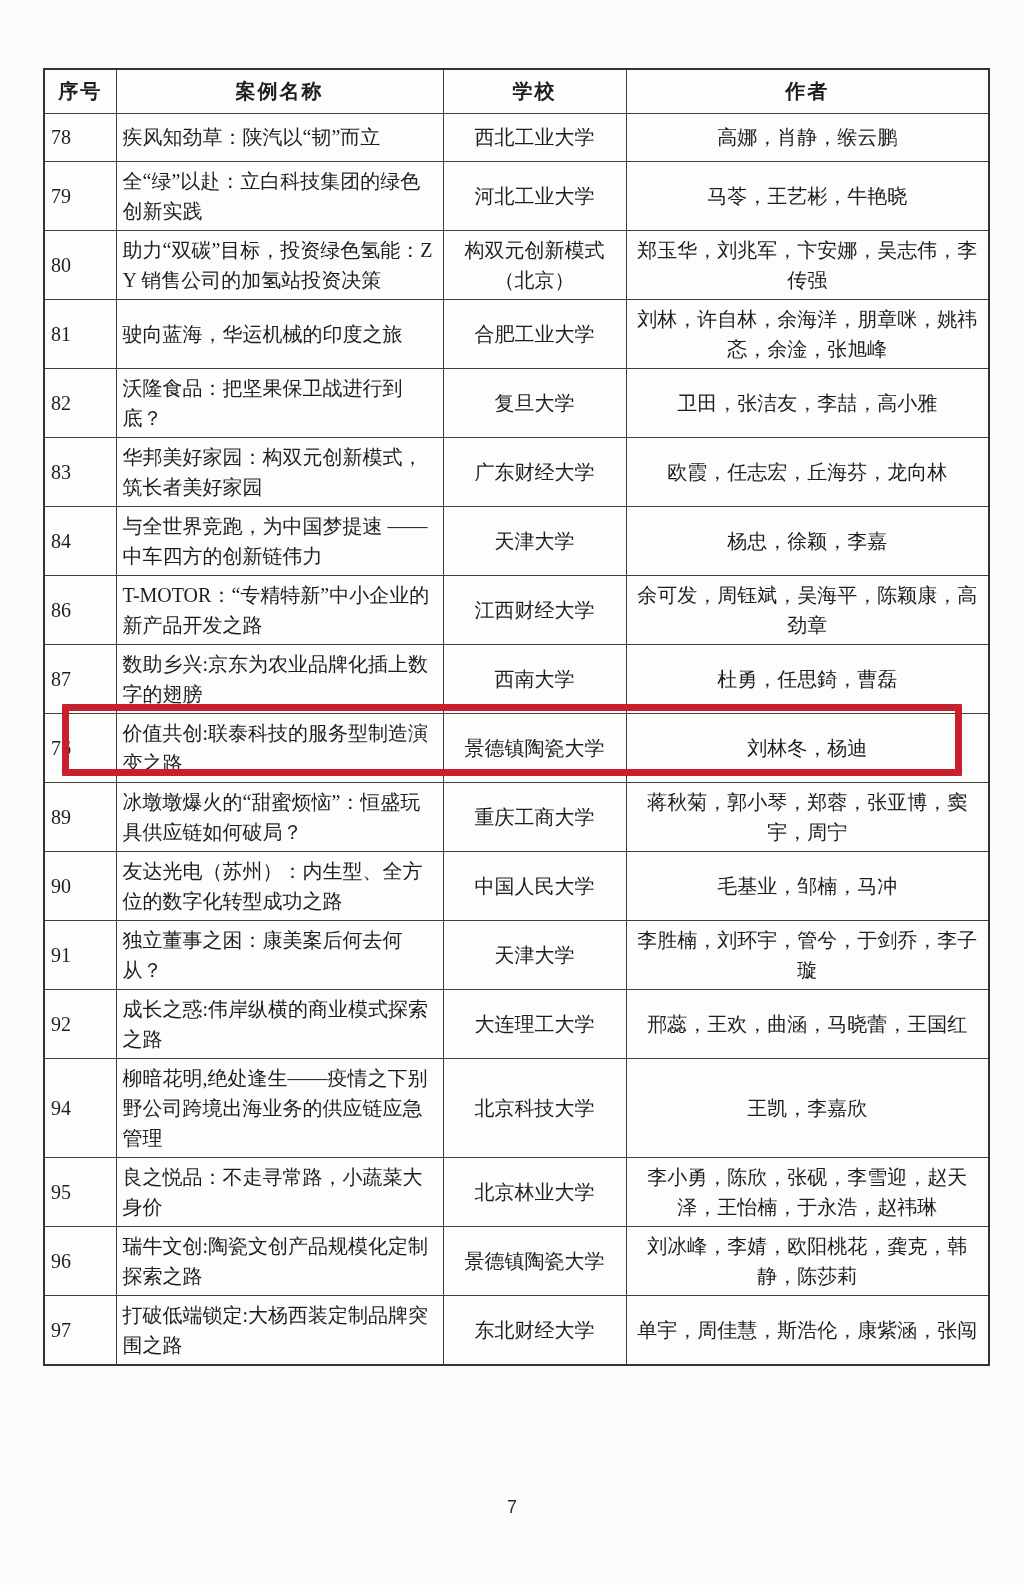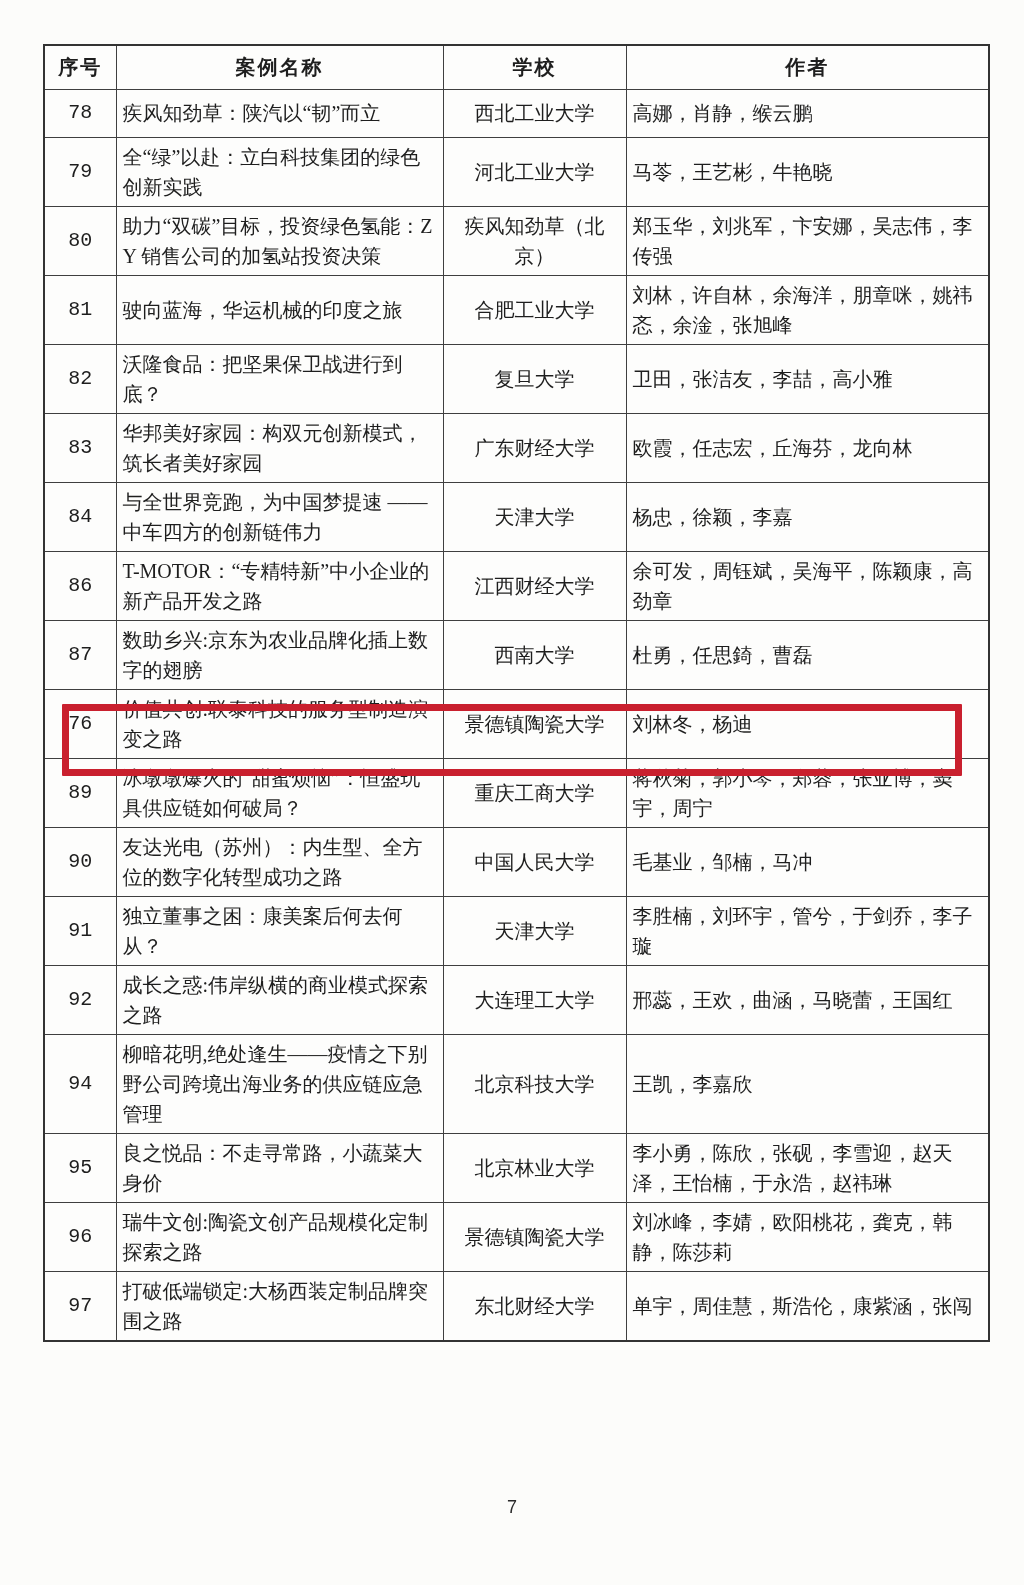--- a/index.html
+++ b/index.html
@@ -12,21 +12,21 @@
     width: 1024px;
     height: 1585px;
     background: #fcfcfa;
     overflow: hidden;
     font-family: "Liberation Serif", "DejaVu Serif", serif;
     color: #1e1e1e;
   }
   table.case-table {
     position: absolute;
     left: 43px;
-    top: 44px;
+    top: 68px;
     width: 945px;
     border-collapse: collapse;
     table-layout: fixed;
     background: #fdfdfc;
   }
   table.case-table th,
   table.case-table td {
     border: 1.5px solid #3f3f3f;
     vertical-align: middle;
     font-size: 20px;
@@ -41,36 +41,36 @@
     text-align: center;
     height: 44px;
     font-size: 21px;
     letter-spacing: 2px;
   }
   col.c-no-col     { width: 72px;  }
   col.c-title-col  { width: 327px; }
   col.c-school-col { width: 183px; }
   col.c-auth-col   { width: 363px; }
   td.c-no {
-    text-align: center;
+    text-align: left;
     font-size: 19px;
-    font-family: Liberation Mono, monospace;
+    font-family: Liberation Serif, serif;
   }
   td.c-title {
     text-align: left;
     padding-left: 13px;
     padding-right: 7px;
   }
   td.c-school {
     text-align: center;
     padding-left: 4px;
     padding-right: 4px;
   }
   td.c-authors {
-    text-align: left;
+    text-align: center;
     padding-left: 13px;
     padding-right: 8px;
   }
   tbody tr { min-height: 48px; }
   tbody td { height: 48px; } 
   .highlight-box {
     position: absolute;
     border: 7px solid #c9202e;
     box-sizing: border-box;
     pointer-events: none;
@@ -117,21 +117,21 @@
     </tr>
         <tr>
       <td class="c-no">79</td>
       <td class="c-title">全“绿”以赴：立白科技集团的绿色创新实践</td>
       <td class="c-school">河北工业大学</td>
       <td class="c-authors">马苓，王艺彬，牛艳晓</td>
     </tr>
         <tr>
       <td class="c-no">80</td>
       <td class="c-title">助力“双碳”目标，投资绿色氢能：ZY 销售公司的加氢站投资决策</td>
-      <td class="c-school">疾风知劲草（北京）</td>
+      <td class="c-school">构双元创新模式（北京）</td>
       <td class="c-authors">郑玉华，刘兆军，卞安娜，吴志伟，李传强</td>
     </tr>
         <tr>
       <td class="c-no">81</td>
       <td class="c-title">驶向蓝海，华运机械的印度之旅</td>
       <td class="c-school">合肥工业大学</td>
       <td class="c-authors">刘林，许自林，余海洋，朋章咪，姚祎忞，余淦，张旭峰</td>
     </tr>
         <tr>
       <td class="c-no">82</td>

